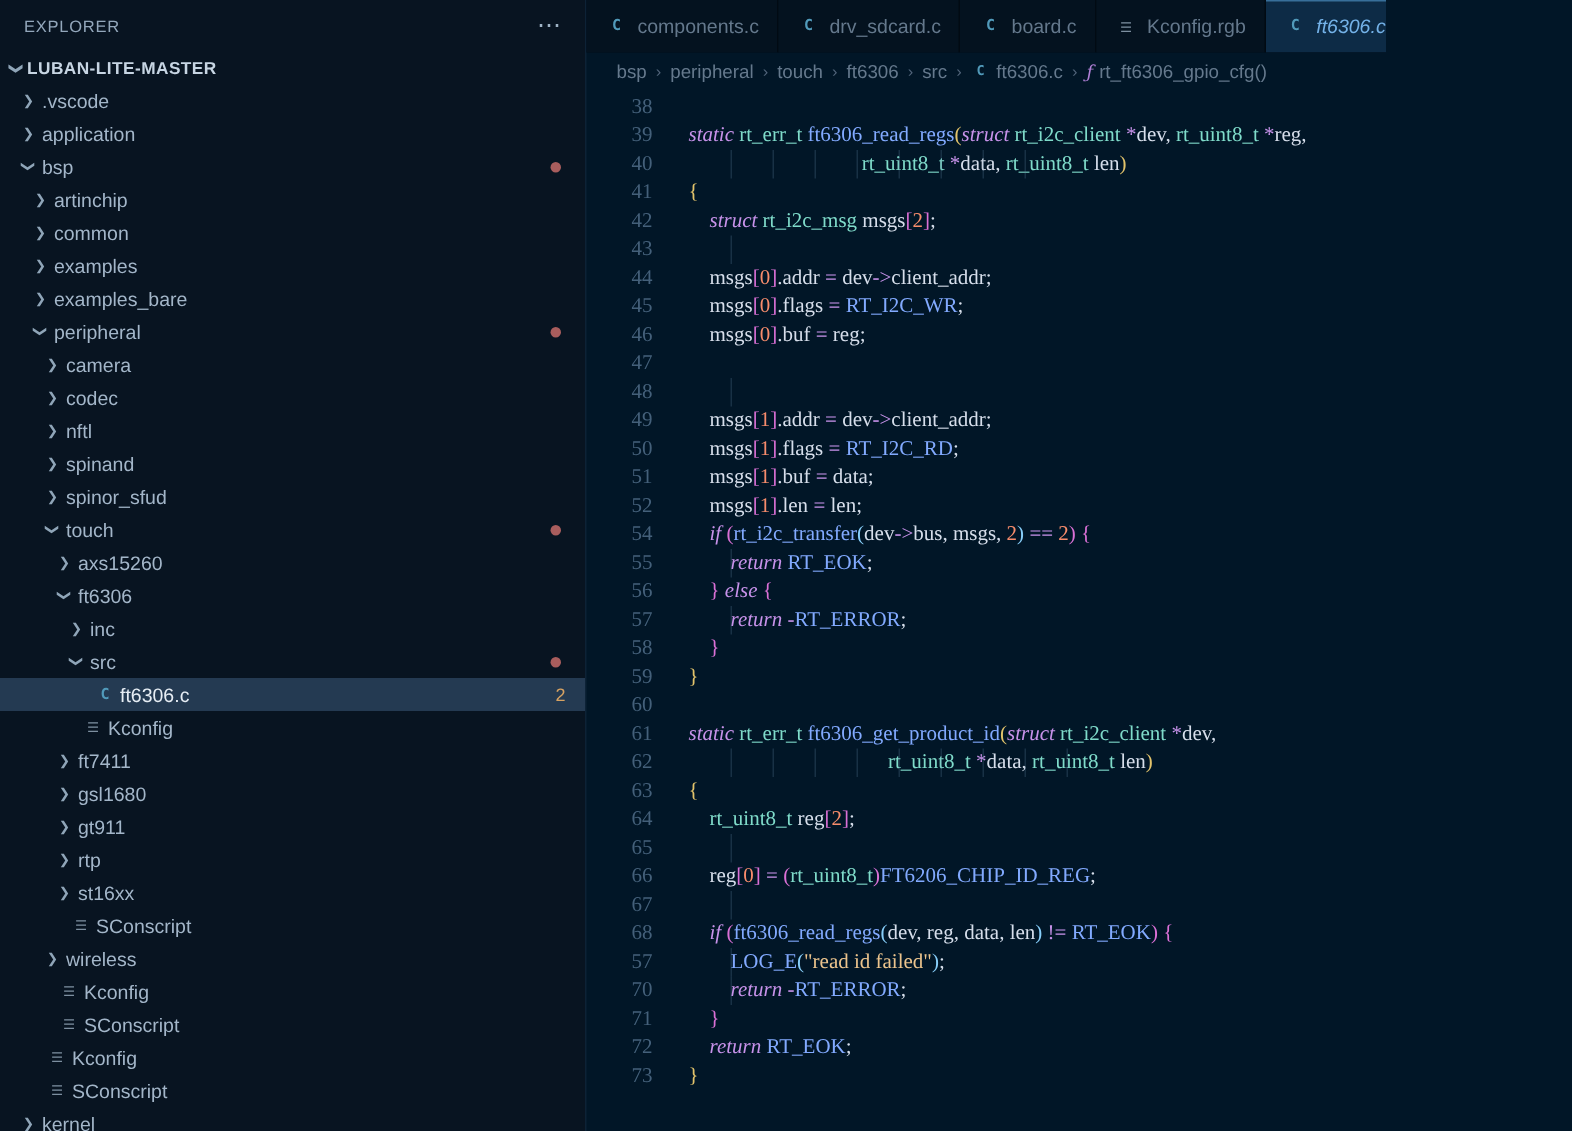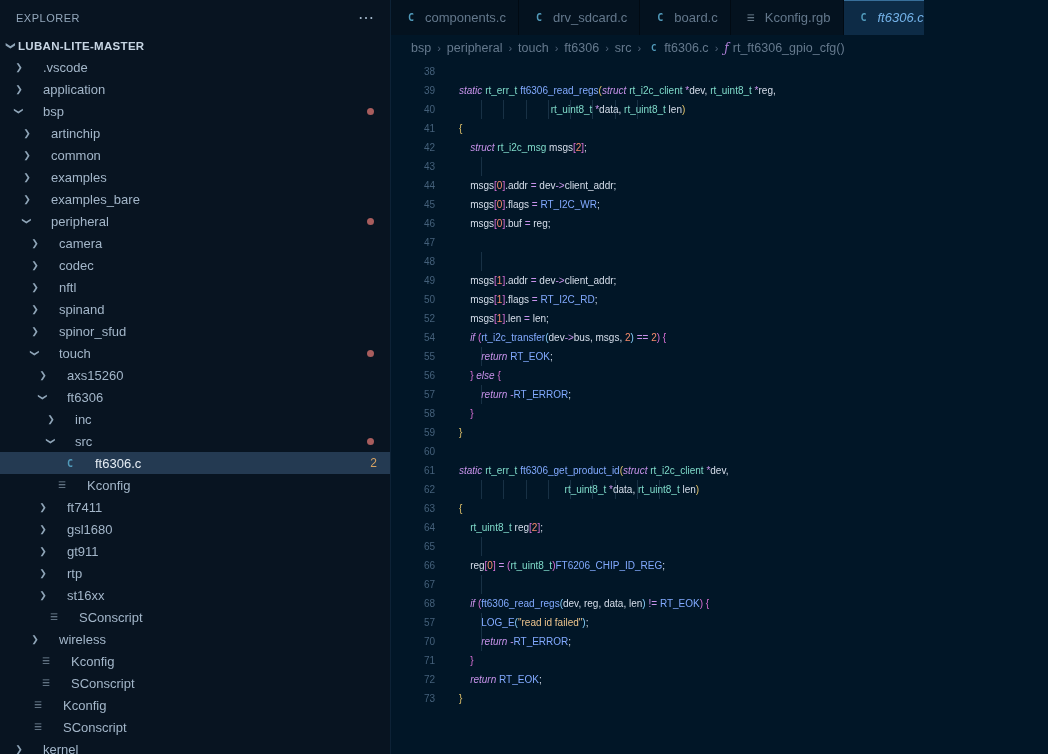--- a/index.html
+++ b/index.html
@@ -27,21 +27,21 @@
     font-size:11.5px;color:#c7d5e3;letter-spacing:.3px;cursor:pointer}
   .chev{display:inline-block;width:14px;flex:none;text-align:center;font-size:9px;color:#8fa5b8}
   .chev.open{transform:rotate(90deg)}
   .tree{font-size:13px}
   .trow{height:22px;display:flex;align-items:center;position:relative;cursor:pointer;color:#a3b6c9;white-space:nowrap}
   .trow.sel{background:var(--c-selection_bg);color:#e6edf4}
   .chevsp{width:10px;flex:none}
   .ficon{width:16px;flex:none;text-align:center;display:inline-block}
   .cic{color:#519aba;font-size:10px;font-weight:bold;font-family:"DejaVu Sans Mono",monospace}
   .cfgic{color:#7d8fa0;font-size:9px}
-  .tlabel{margin-left:17px}
+  .tlabel{margin-left:2px}
   .dot{position:absolute;right:16px;top:8px;width:7px;height:7px;border-radius:50%;background:var(--c-problem_dot)}
   .tbadge{position:absolute;right:13px;font-size:12px;color:var(--c-badge)}
 
   
   .main{flex:1;display:flex;flex-direction:column;background:var(--c-editor_bg);
     border-left:1px solid #0d2236;min-width:0}
   .tabbar{height:35px;display:flex;background:var(--c-tabbar_bg);flex:none;overflow:hidden}
   .tab{display:flex;align-items:center;gap:6px;padding:0 12px;font-size:13px;color:#64788c;
     background:var(--c-tab_inactive_bg);border-right:1px solid #010a13;cursor:pointer;white-space:nowrap}
   .tab .cic{font-size:10px}
@@ -50,21 +50,21 @@
   .tab.active .tab-label{font-style:italic}
   .tab-badge{color:var(--c-badge);font-size:12px}
   .tab-close{color:#9fb3c6;font-size:14px;margin-left:4px;cursor:pointer}
   .crumbs{height:26px;display:flex;align-items:center;gap:6px;padding-left:20px;
     font-size:12.5px;color:#65798d;flex:none;white-space:nowrap}
   .crumb{cursor:pointer;display:flex;align-items:center;gap:4px}
   .csep{color:#51647a;font-size:11px}
   .crumbs .cic{font-size:9px;width:13px}
   .symicon{color:var(--c-symbol_icon);font-style:italic;font-family:"DejaVu Serif",serif;font-size:12px}
 
-  .code{flex:1;overflow:hidden;font-family:Liberation Sans, sans-serif;font-size:10px;
+  .code{flex:1;overflow:hidden;font-family:Liberation Serif, serif;font-size:14px;
     line-height:19px;padding-top:1px;color:var(--syn-variable)}
   .crow{display:flex;height:19px}
   .ln{width:44px;flex:none;text-align:right;color:var(--syn-line_number);user-select:none}
   .cl{margin-left:24px;position:relative;white-space:pre;flex:1}
   .cl .g{position:absolute;top:0;bottom:0;width:0;border-left:1px solid rgba(95,130,160,.25)}
   .tok-k{color:var(--syn-keyword);font-style:italic}
   .tok-t{color:var(--syn-type)}
   .tok-v{color:var(--syn-variable)}
   .tok-f{color:var(--syn-function)}
   .tok-c{color:var(--syn-constant)}
@@ -325,20 +325,24 @@
         </div>
         <div class="crow">
           <span class="ln">49</span>
           <div class="cl"><span class="tok-ws">    </span><span class="tok-v">msgs</span><span class="tok-b2">[</span><span class="tok-n">1</span><span class="tok-b2">]</span><span class="tok-p">.</span><span class="tok-v">addr</span><span class="tok-ws"> </span><span class="tok-o">=</span><span class="tok-ws"> </span><span class="tok-v">dev</span><span class="tok-o">-&gt;</span><span class="tok-v">client_addr</span><span class="tok-p">;</span></div>
         </div>
         <div class="crow">
           <span class="ln">50</span>
           <div class="cl"><span class="tok-ws">    </span><span class="tok-v">msgs</span><span class="tok-b2">[</span><span class="tok-n">1</span><span class="tok-b2">]</span><span class="tok-p">.</span><span class="tok-v">flags</span><span class="tok-ws"> </span><span class="tok-o">=</span><span class="tok-ws"> </span><span class="tok-c">RT_I2C_RD</span><span class="tok-p">;</span></div>
         </div>
         <div class="crow">
+          <span class="ln">51</span>
+          <div class="cl"><span class="tok-ws">    </span><span class="tok-v">msgs</span><span class="tok-b2">[</span><span class="tok-n">1</span><span class="tok-b2">]</span><span class="tok-p">.</span><span class="tok-v">buf</span><span class="tok-ws"> </span><span class="tok-o">=</span><span class="tok-ws"> </span><span class="tok-v">data</span><span class="tok-p">;</span></div>
+        </div>
+        <div class="crow">
           <span class="ln">52</span>
           <div class="cl"><span class="tok-ws">    </span><span class="tok-v">msgs</span><span class="tok-b2">[</span><span class="tok-n">1</span><span class="tok-b2">]</span><span class="tok-p">.</span><span class="tok-v">len</span><span class="tok-ws"> </span><span class="tok-o">=</span><span class="tok-ws"> </span><span class="tok-v">len</span><span class="tok-p">;</span></div>
         </div>
         <div class="crow">
           <span class="ln">54</span>
           <div class="cl"><span class="tok-ws">    </span><span class="tok-k">if</span><span class="tok-ws"> </span><span class="tok-b2">(</span><span class="tok-f">rt_i2c_transfer</span><span class="tok-b3">(</span><span class="tok-v">dev</span><span class="tok-o">-&gt;</span><span class="tok-v">bus</span><span class="tok-p">,</span><span class="tok-ws"> </span><span class="tok-v">msgs</span><span class="tok-p">,</span><span class="tok-ws"> </span><span class="tok-n">2</span><span class="tok-b3">)</span><span class="tok-ws"> </span><span class="tok-o">==</span><span class="tok-ws"> </span><span class="tok-n">2</span><span class="tok-b2">)</span><span class="tok-ws"> </span><span class="tok-b2">{</span></div>
         </div>
         <div class="crow">
           <span class="ln">55</span>
           <div class="cl"><span class="tok-ws">        </span><span class="tok-k">return</span><span class="tok-ws"> </span><span class="tok-c">RT_EOK</span><span class="tok-p">;</span><i class="g" style="left: 4ch;"></i></div>

